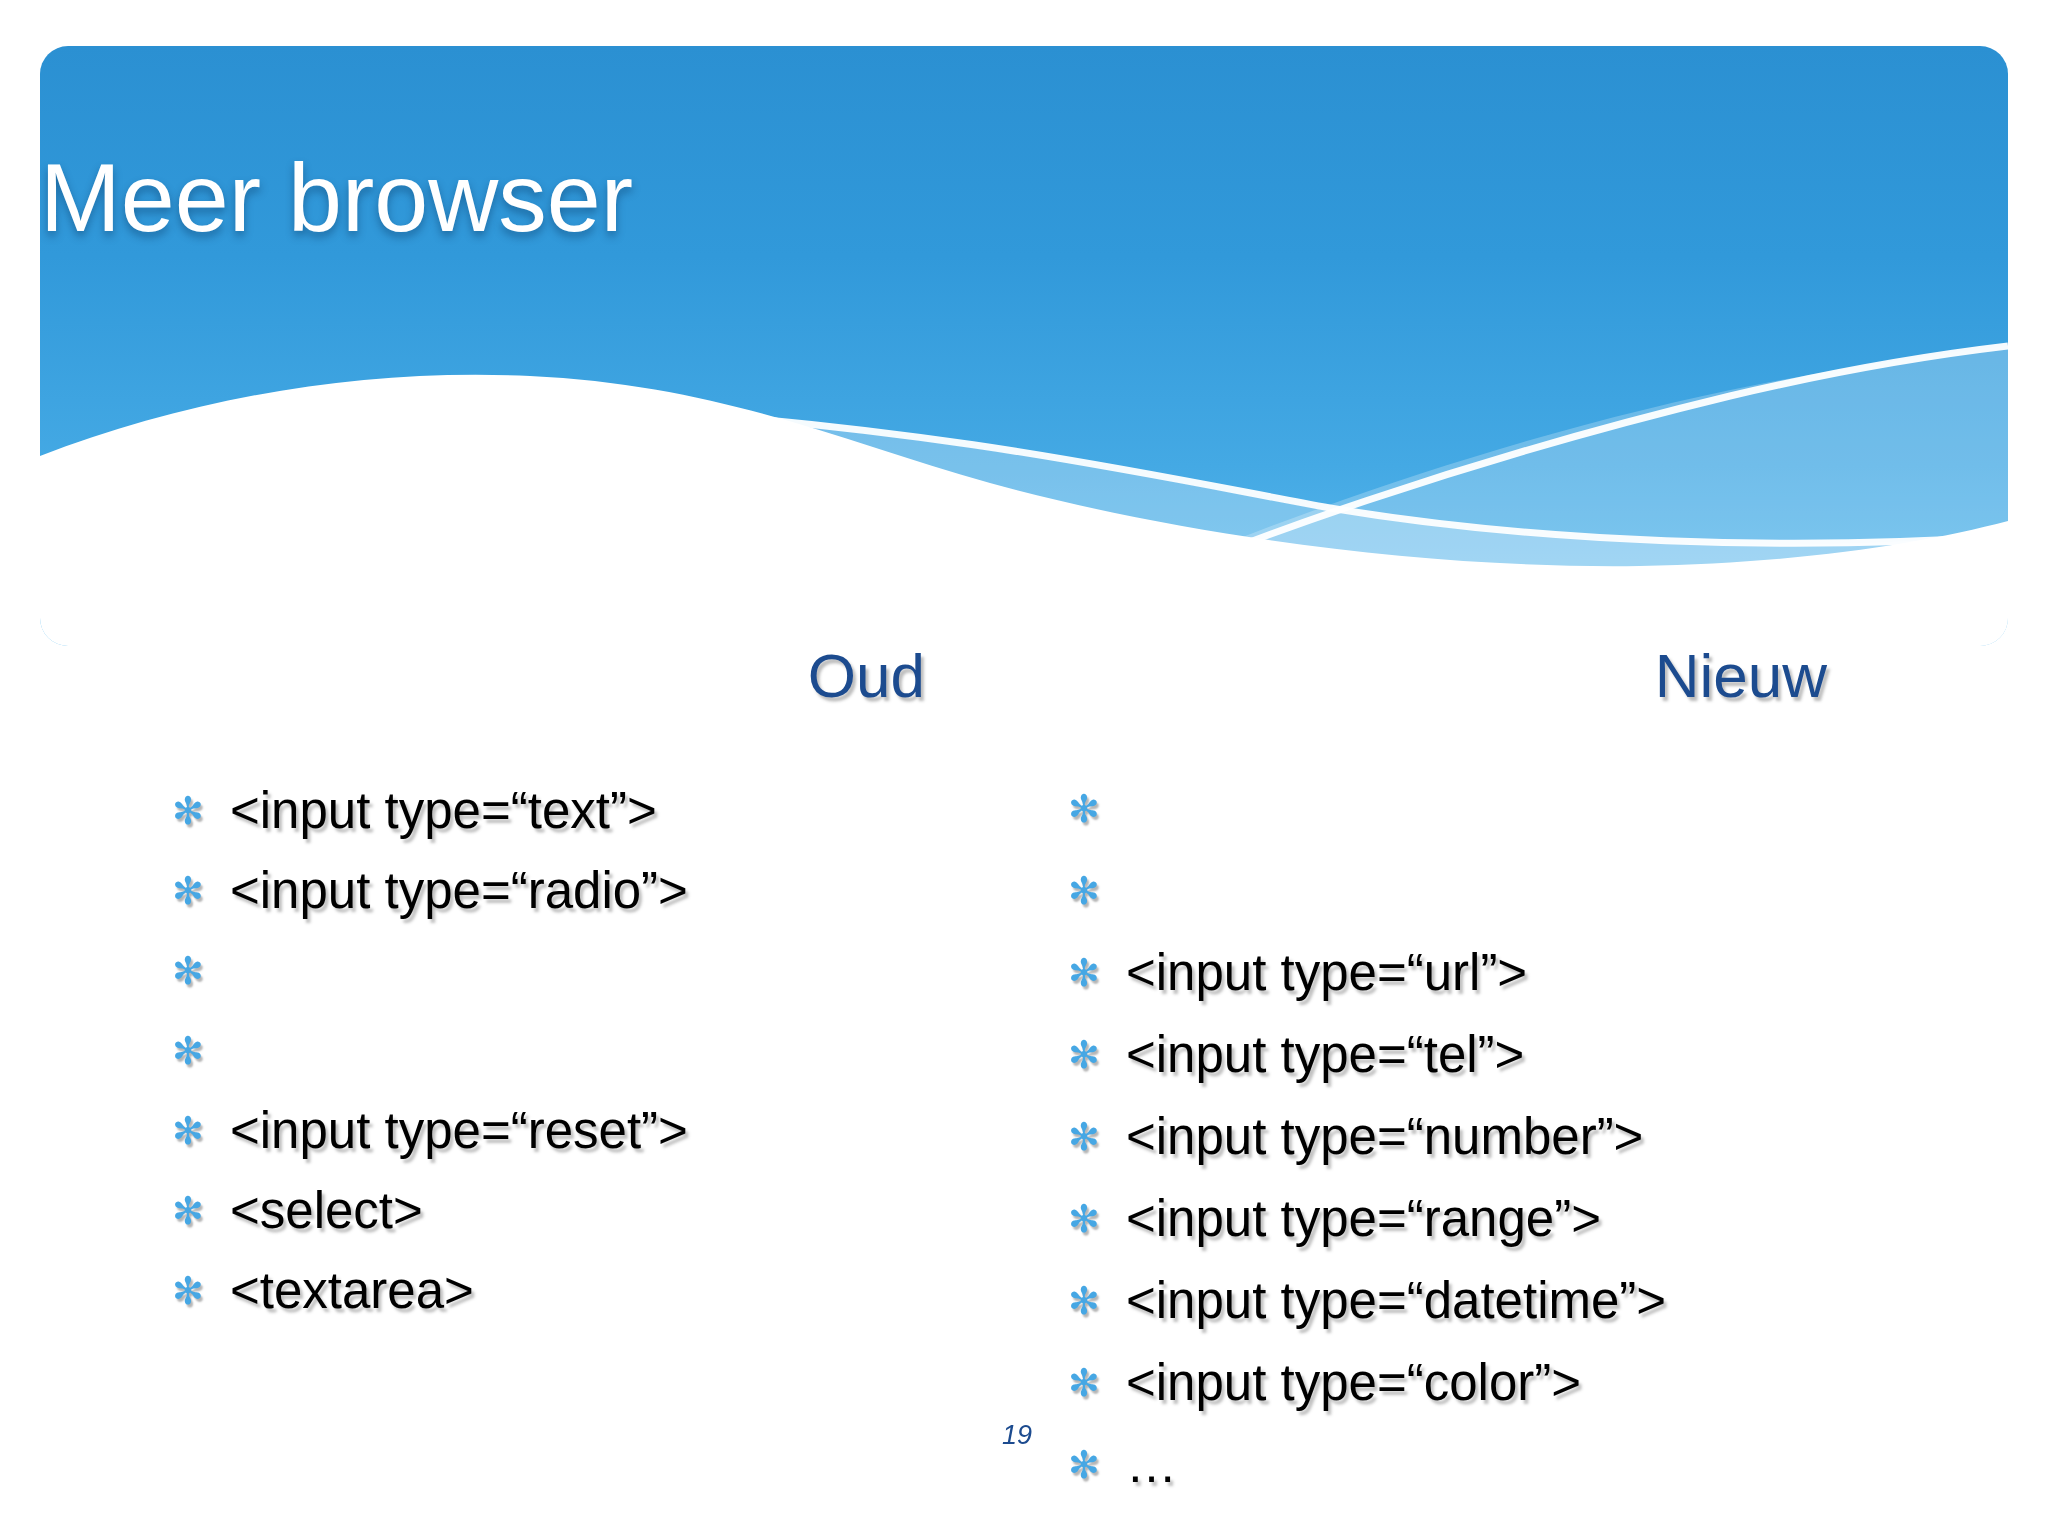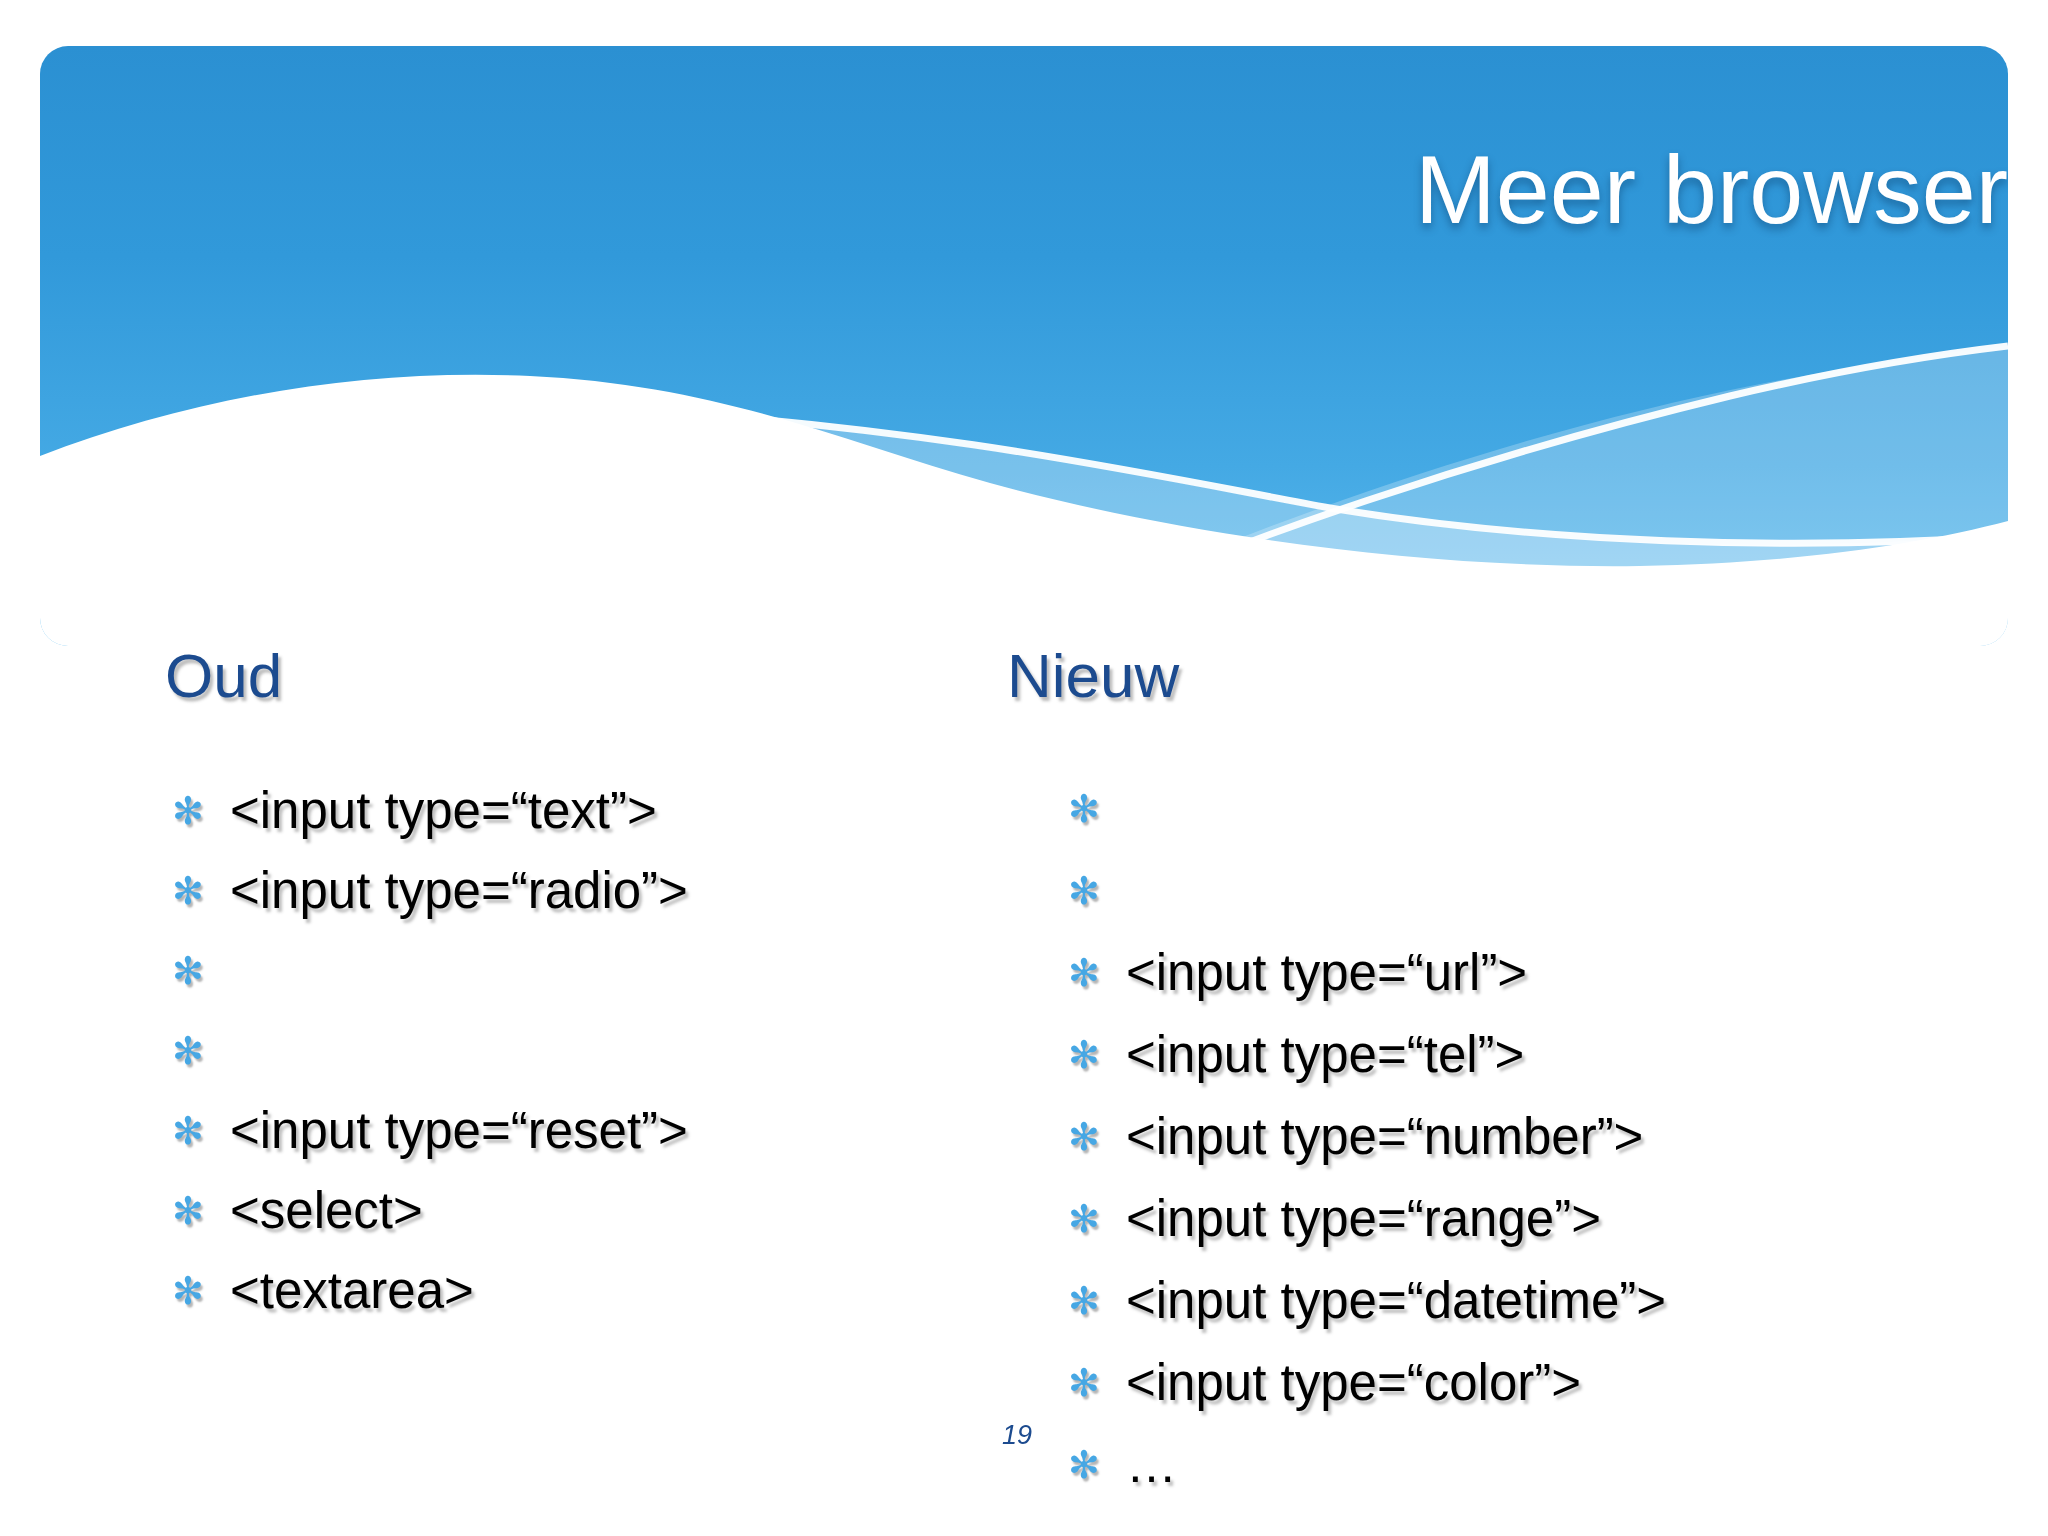--- a/index.html
+++ b/index.html
@@ -12,35 +12,35 @@
   }
   
   .header{
     position:absolute;left:40px;top:46px;width:1968px;height:600px;
     border-radius:28px;
     overflow:hidden;
     background:linear-gradient(180deg,#2b90d2 0%, #3199da 35%, #44a9e4 70%, #5fbcef 100%);
   }
   .header svg{position:absolute;left:0;top:0;width:100%;height:100%;display:block;}
   .slide-title{
-    position:absolute;left:0;top:88px;width:1968px;
-    text-align:right;
+    position:absolute;left:0;top:96px;width:1968px;
+    text-align:left;
     font-size:97px;
     color:#ffffff;
     letter-spacing:0px;
     text-shadow:0 5px 8px rgba(0,40,80,.40);
     white-space:nowrap;
   }
   
   .col-heading{
     position:absolute;
     font-size:62px;
     color:#1c4b8f;
     text-shadow:3px 4px 3px rgba(90,90,90,.40);
-    text-align:left;
+    text-align:right;
     white-space:nowrap;
   }
   .heading-old{left:165px;top:640px;width:760px;}
   .heading-new{left:1007px;top:640px;width:820px;}
   .bullet-list{
     position:absolute;
     margin:0;padding:0;list-style:none;
   }
   .list-old{left:172px;top:782px;width:760px;}
   .list-new{left:1068px;top:780px;width:900px;}

